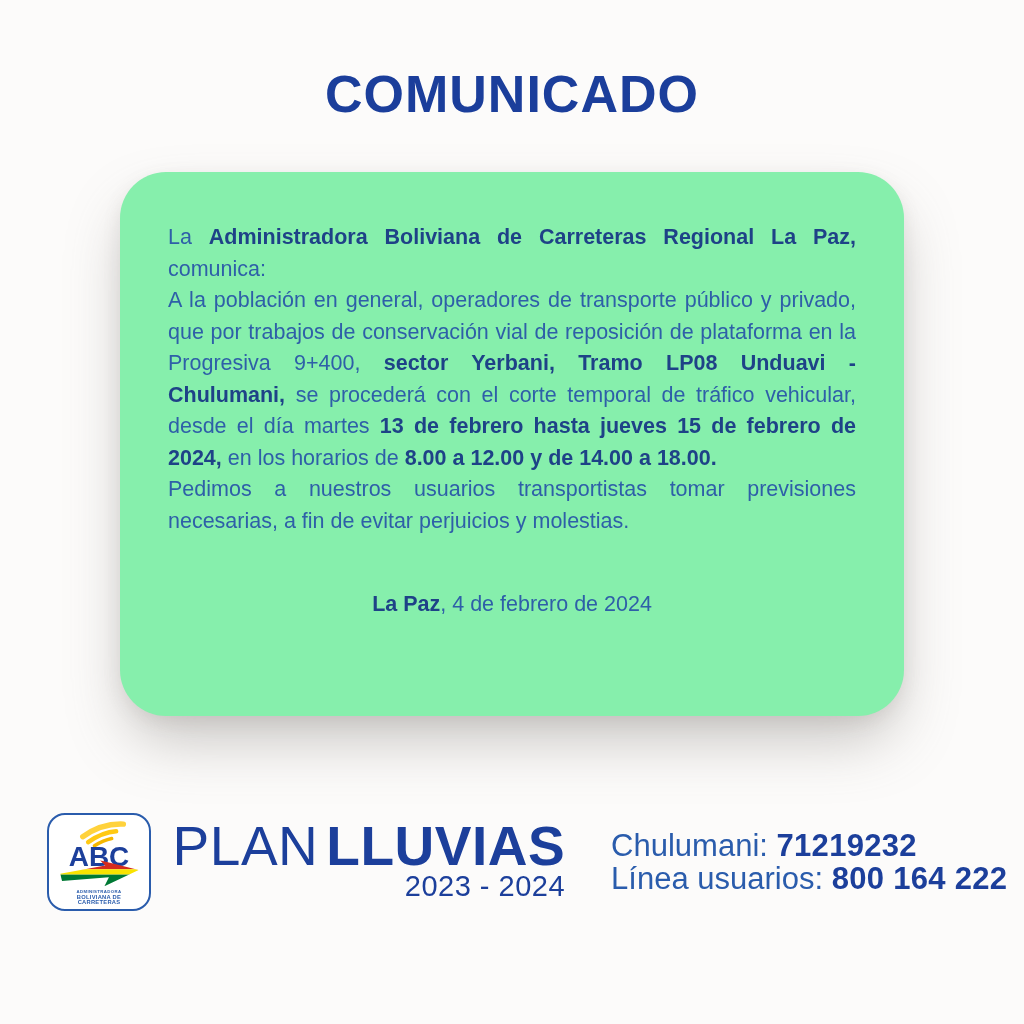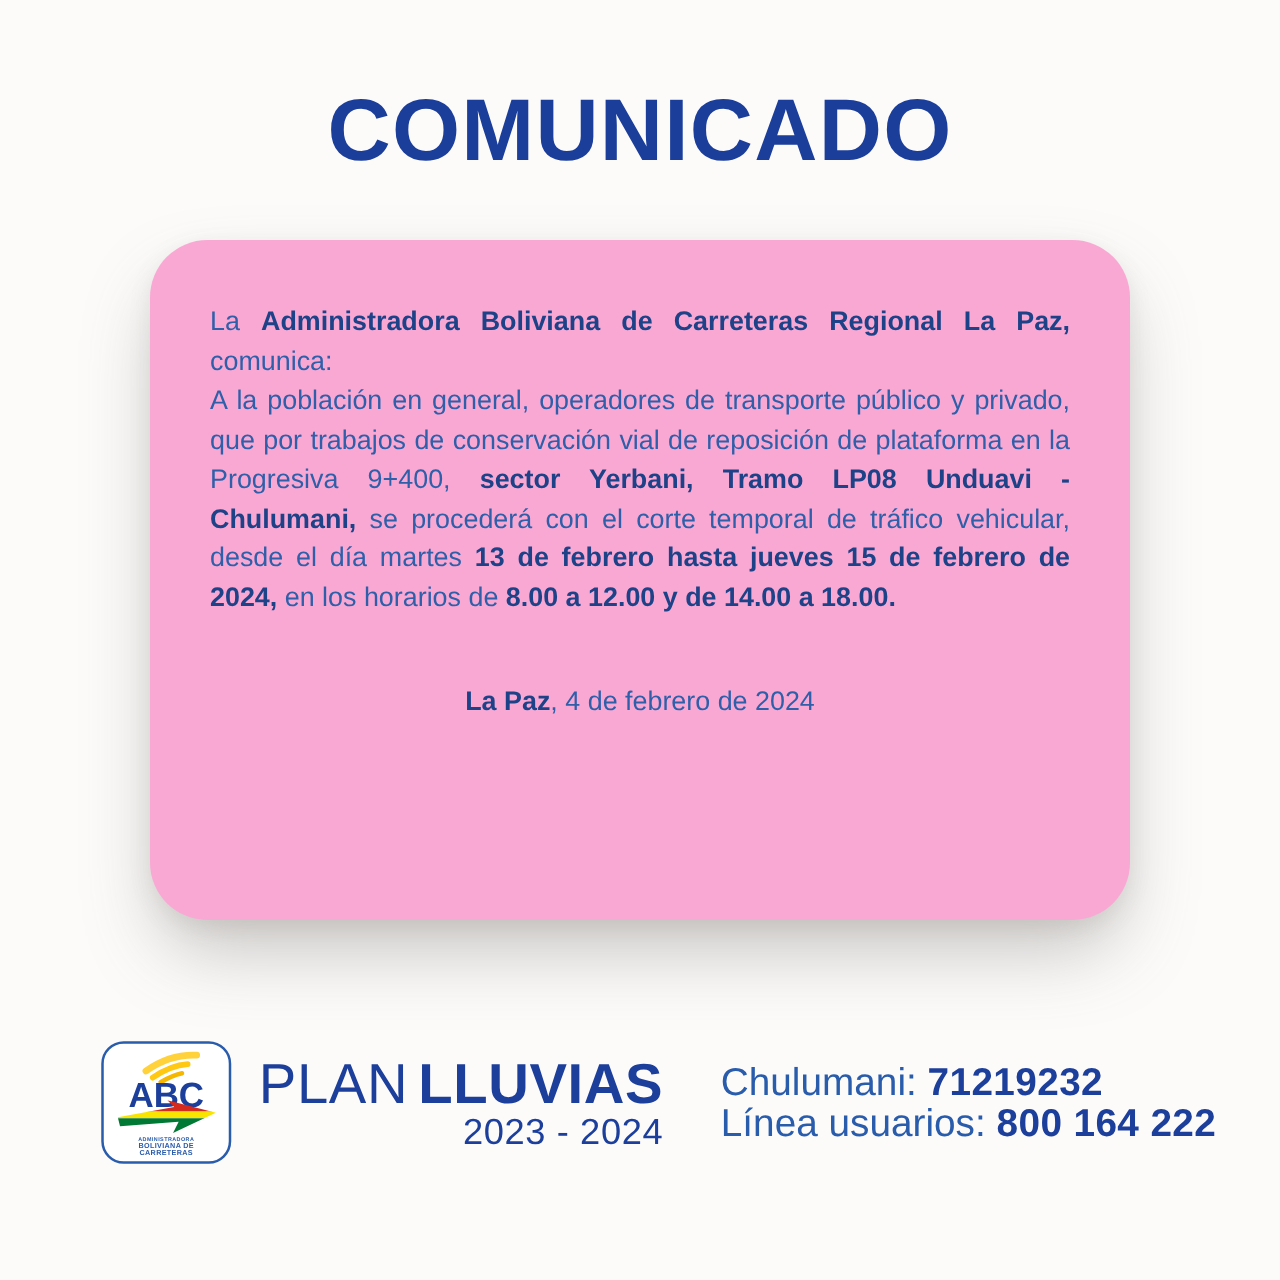--- a/index.html
+++ b/index.html
@@ -15,31 +15,31 @@
   }
   .page {
     width: 1024px;
     height: 1024px;
     position: relative;
   }
   .main-title {
     margin: 0;
     padding-top: 64px;
     text-align: center;
-    font-size: 70px;
+    font-size: 52px;
     font-weight: 700;
     letter-spacing: 1px;
     color: #1b3e9b;
   }
   .notice-card {
     box-sizing: border-box;
     width: 784px;
     height: 544px;
     margin: 48px auto 0 auto;
-    background: #f9a8d4;
+    background: #86efac;
     border-radius: 46px;
     box-shadow: 0 30px 60px -8px rgba(110,105,100,0.38), 0 6px 18px rgba(120,115,110,0.12);
     padding: 50px 48px 0 48px;
   }
   .notice-card p {
     margin: 0;
     font-size: 21.5px;
     line-height: 31.5px;
     color: #2e5fa8;
     text-align: justify;
@@ -71,21 +71,21 @@
     border-radius: 18px;
     display: flex;
     align-items: center;
     justify-content: center;
   }
   .plan-block {
     margin-left: 22px;
     color: #1c3f9b;
   }
   .plan-row {
-    font-size: 45px;
+    font-size: 55px;
     line-height: 45px;
     white-space: nowrap;
   }
   .plan-word1 { font-weight: 400; letter-spacing: 0.5px; }
   .plan-word2 { font-weight: 700; margin-left: 8px; letter-spacing: 0.5px; }
   .plan-years {
     font-size: 29px;
     line-height: 30px;
     font-weight: 500;
     text-align: right;
@@ -114,20 +114,21 @@
 <div class="page">
 
   <h1 class="main-title">COMUNICADO</h1>
 
   <div class="notice-card">
 
     <p class="para-1"><span>La </span><b>Administradora Boliviana de Carreteras Regional La Paz,</b><span> comunica:</span></p>
 
     <p class="para-2"><span>A la población en general, operadores de transporte público y privado, que por trabajos de conservación vial de reposición de plataforma en la Progresiva 9+400, </span><b>sector Yerbani, Tramo LP08 Unduavi - Chulumani,</b><span> se procederá con el corte temporal de tráfico vehicular, desde el día martes </span><b>13 de febrero hasta jueves 15 de febrero de 2024,</b><span> en los horarios de </span><b>8.00 a 12.00 y de 14.00 a 18.00.</b></p>
 
+    <p class="para-3">Pedimos a nuestros usuarios transportistas tomar previsiones necesarias, a fin de evitar perjuicios y molestias.</p>
 
     <p class="dateline"><b>La Paz</b><span>, 4 de febrero de 2024</span></p>
 
   </div>
 
   <div class="footer">
 
     <div class="abc-logo-box">
       <svg width="92" height="88" viewBox="0 0 102 96">
         <defs>

